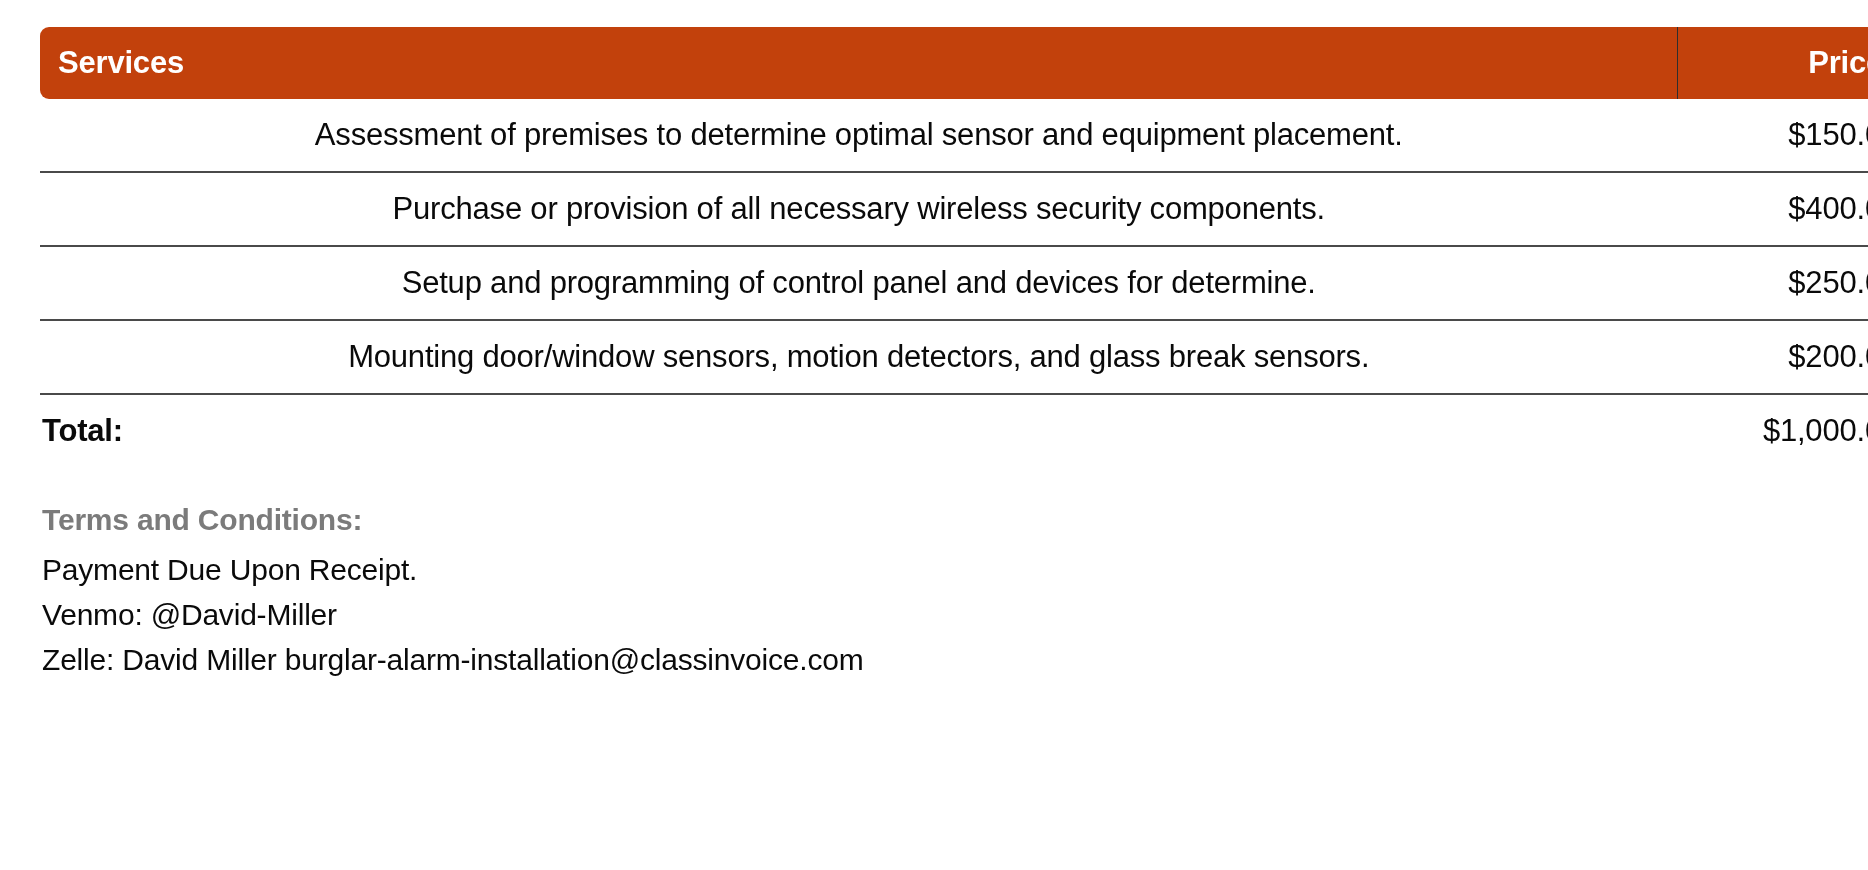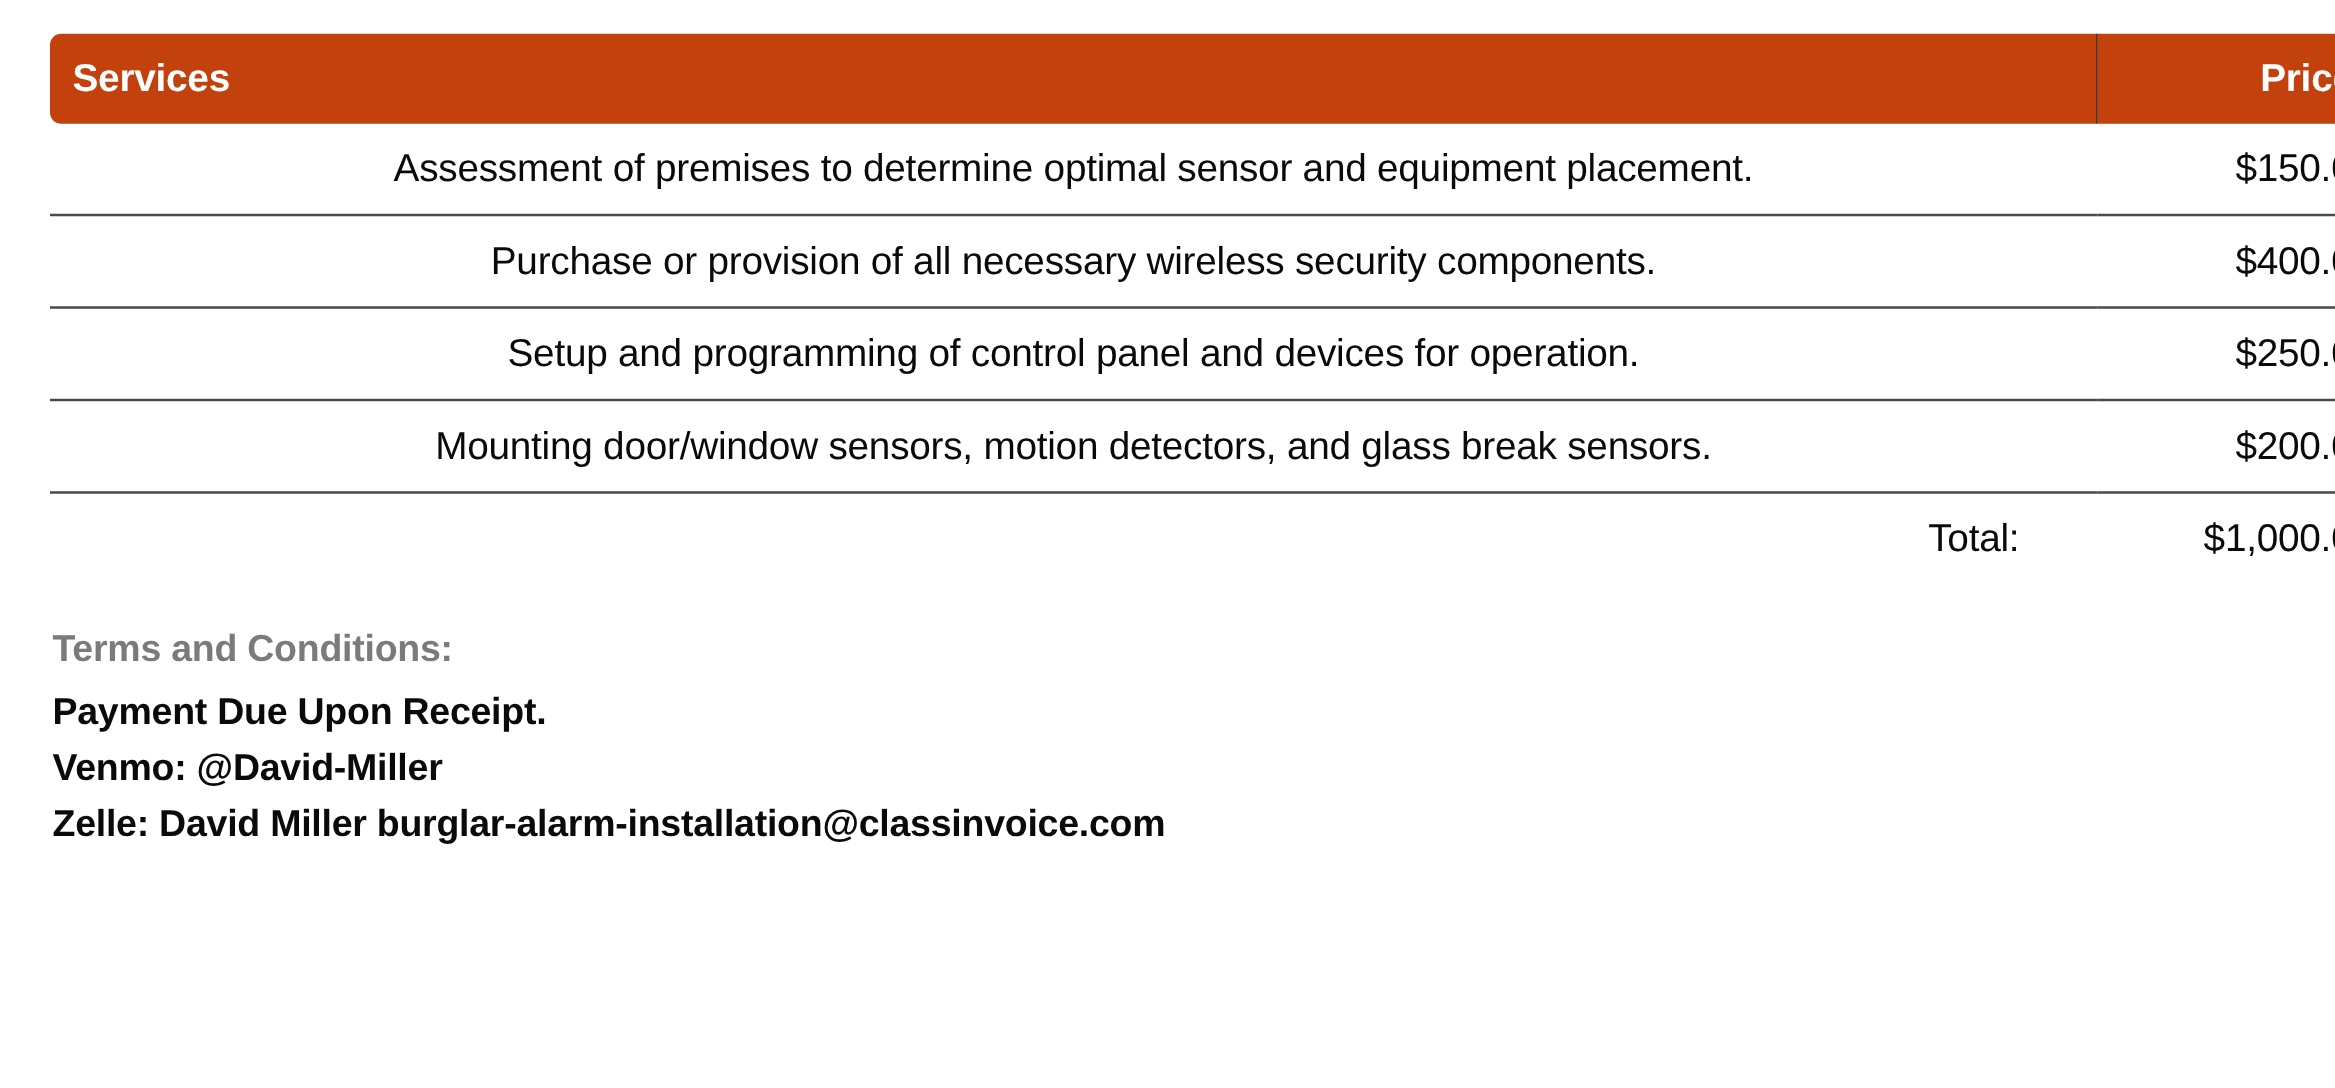--- a/index.html
+++ b/index.html
@@ -80,22 +80,22 @@
     font-size: 31px;
     font-weight: bold;
     vertical-align: middle;
     padding: 0 2px;
     border-bottom: none;
   }
   .total-row {
     border-bottom: none !important;
   }
   .total-row td.total-label {
-    text-align: right;
     padding-right: 62px;
+    font-weight: bold;
   }
   .total-row td.total-value {
     text-align: right;
     white-space: nowrap;
   }
 
   
   .terms {
     margin-top: 36px;
     padding-left: 2px;
@@ -103,21 +103,21 @@
   .terms-title {
     font-size: 30px;
     color: #7b7b7b;
     font-weight: 700;
     letter-spacing: -0.2px;
     margin-bottom: 10px;
   }
   .terms-line {
     font-size: 30px;
     color: #0a0a0a;
-    font-weight: 700;
+    font-weight: 400;
     letter-spacing: -0.2px;
     line-height: 45px;
     white-space: nowrap;
   }
 </style>
 </head>
 <body>
 
 <div class="invoice">
 
@@ -131,21 +131,21 @@
     <tbody>
       <tr>
         <td class="cell-desc">Assessment of premises to determine optimal sensor and equipment placement.</td>
         <td class="cell-price">$150.00</td>
       </tr>
       <tr>
         <td class="cell-desc">Purchase or provision of all necessary wireless security components.</td>
         <td class="cell-price">$400.00</td>
       </tr>
       <tr>
-        <td class="cell-desc">Setup and programming of control panel and devices for operation.</td>
+        <td class="cell-desc">Setup and programming of control panel and devices for determine.</td>
         <td class="cell-price">$250.00</td>
       </tr>
       <tr>
         <td class="cell-desc">Mounting door/window sensors, motion detectors, and glass break sensors.</td>
         <td class="cell-price">$200.00</td>
       </tr>
       <tr class="total-row">
         <td class="total-label">Total:</td>
         <td class="total-value">$1,000.00</td>
       </tr>

